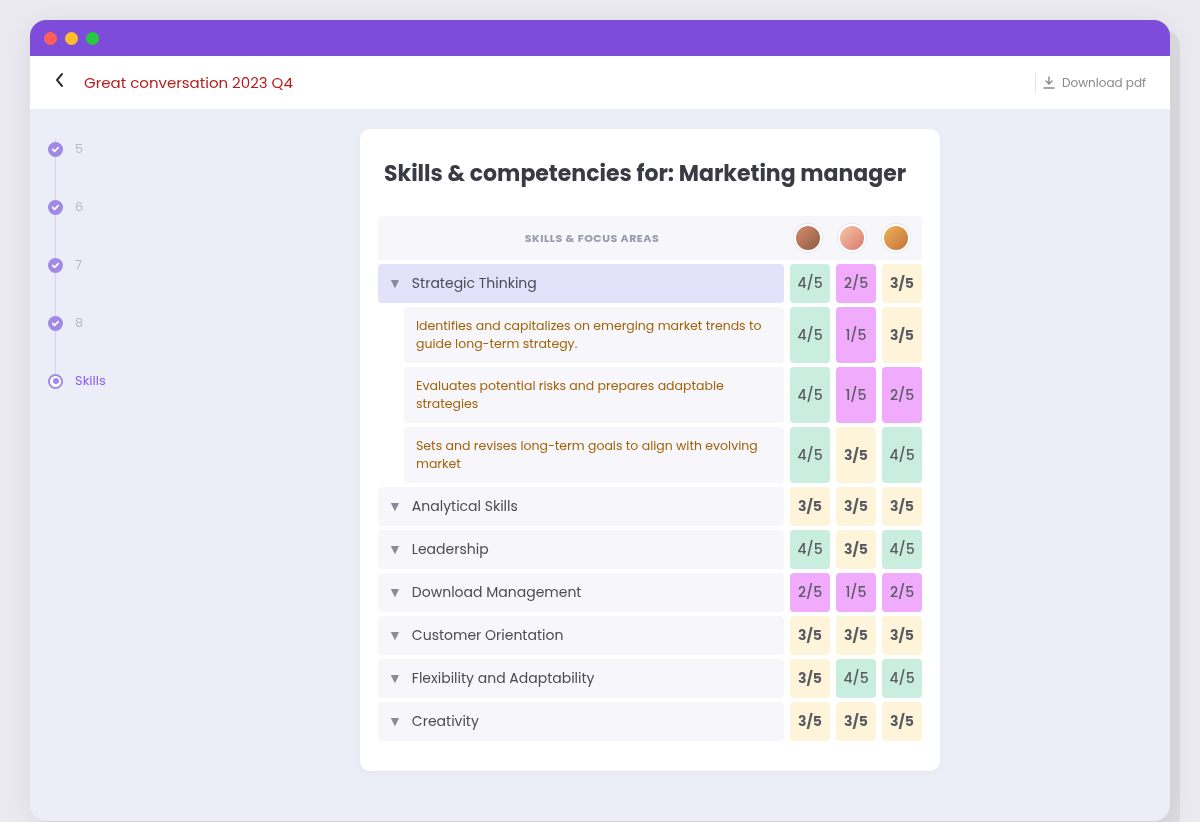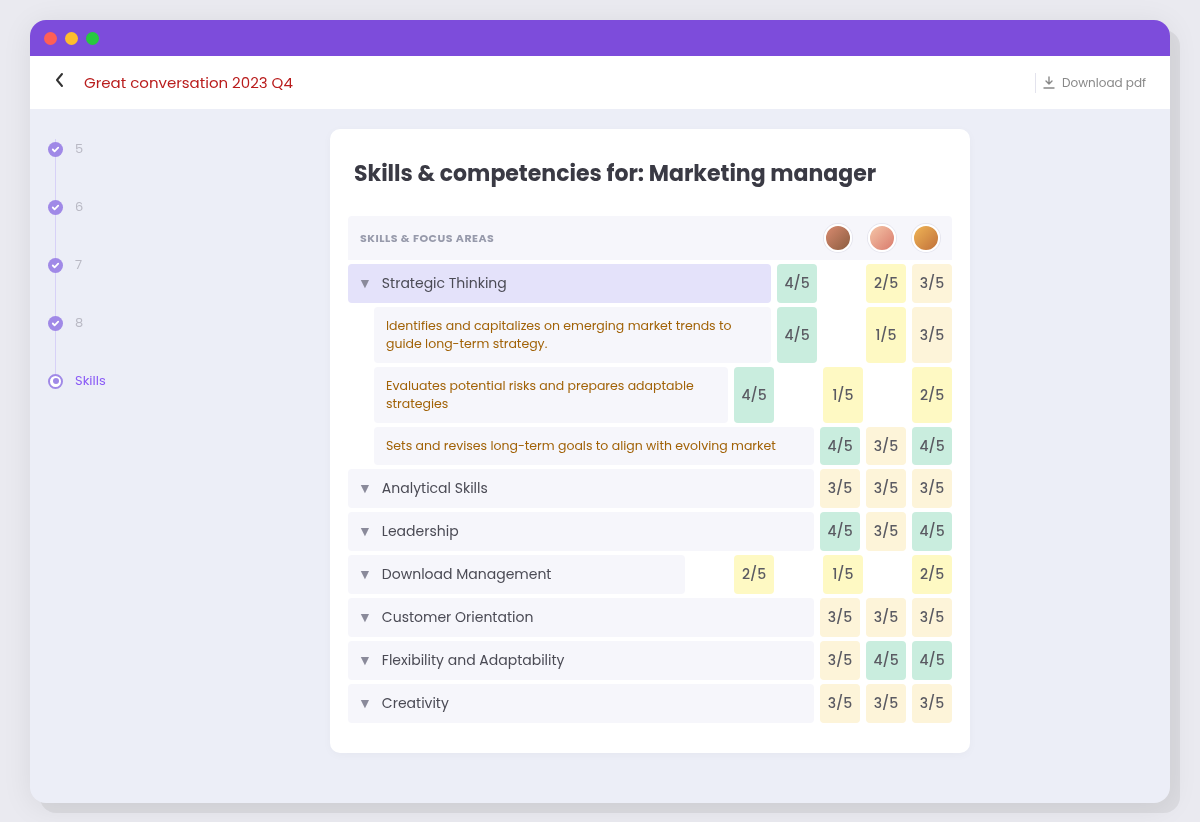--- a/index.html
+++ b/index.html
@@ -61,31 +61,31 @@
   background:#a089e7; z-index:1;
   display:flex; align-items:center; justify-content:center;
 }
 .step .node svg { display:block; }
 .step.current .node { background:#fff; border:2px solid #a089e7; }
 .step .node-inner { width:6px; height:6px; border-radius:50%; background:#a089e7; }
 .step .label { font-size:13px; color:#b9b9c4; }
 .step.current .label { color:#8b5cf6; }
 .main { flex:1; display:flex; justify-content:center; }
 .card {
-  width:640px; background:#fff; border-radius:10px;
+  width:580px; background:#fff; border-radius:10px;
   padding: 28px 18px 30px 18px;
   box-shadow: 0 2px 10px rgba(0,0,0,0.03);
 }
 .card-title { font-size:22px; color:#3a3a44; margin-bottom:26px; padding-left:6px; }
 .card-title .bold { font-weight:700; }
 .table-head {
   display:flex; align-items:center; background:#f6f6fb;
   border-radius:4px 4px 0 0; padding:8px 10px;
 }
-.head-label { font-size:11px; font-weight:700; letter-spacing:0.5px; color:#979aab; flex:1; margin-left:2px; }
+.head-label { font-size:11px; font-weight:700; letter-spacing:0.5px; color:#979aab; flex:1; margin-left:2px;text-align:center; }
 .avatars { display:flex; gap:16px; padding-right:2px; }
 .avatar { width:28px; height:28px; border-radius:50%; background:#ddd; border:2px solid #fff; box-shadow:0 0 0 1px #e5e5ee; }
 .avatar.a1 { background: linear-gradient(135deg,#d98b70,#8b5c3f); }
 .avatar.a2 { background: linear-gradient(135deg,#f5c6a8,#d97a6c); }
 .avatar.a3 { background: linear-gradient(135deg,#f0b556,#c0703a); }
 .row {
   display:flex; align-items:stretch; gap:6px; margin-top:4px;
 }
 .row-main {
   flex:1; display:flex; align-items:center; gap:10px;
@@ -97,23 +97,23 @@
 .subrow .row-main {
   margin-left:26px; background:#f6f6fb; font-size:12.5px; color:#a16207;
   cursor:default; padding:10px 12px;
 }
 .scores { display:flex; gap:6px; }
 .score {
   width:40px; border-radius:4px;
   display:flex; align-items:center; justify-content:center;
   font-size:14px; font-weight:500; color:#5a5a62;
 }
-.s-yellow { background:#fdf4d9; }
+.s-yellow { background:#fdf4d9;font-weight:bold; }
 .s-green { background:#c9edde; }
-.s-pink { background:#fef9c3;margin-left:43px; }
+.s-pink { background:#f0abfc; }
 </style>
 </head>
 <body>
 
 <div class="frame">
   <div class="titlebar">
     <span class="dot red"></span>
     <span class="dot yellow"></span>
     <span class="dot green"></span>
   </div>

